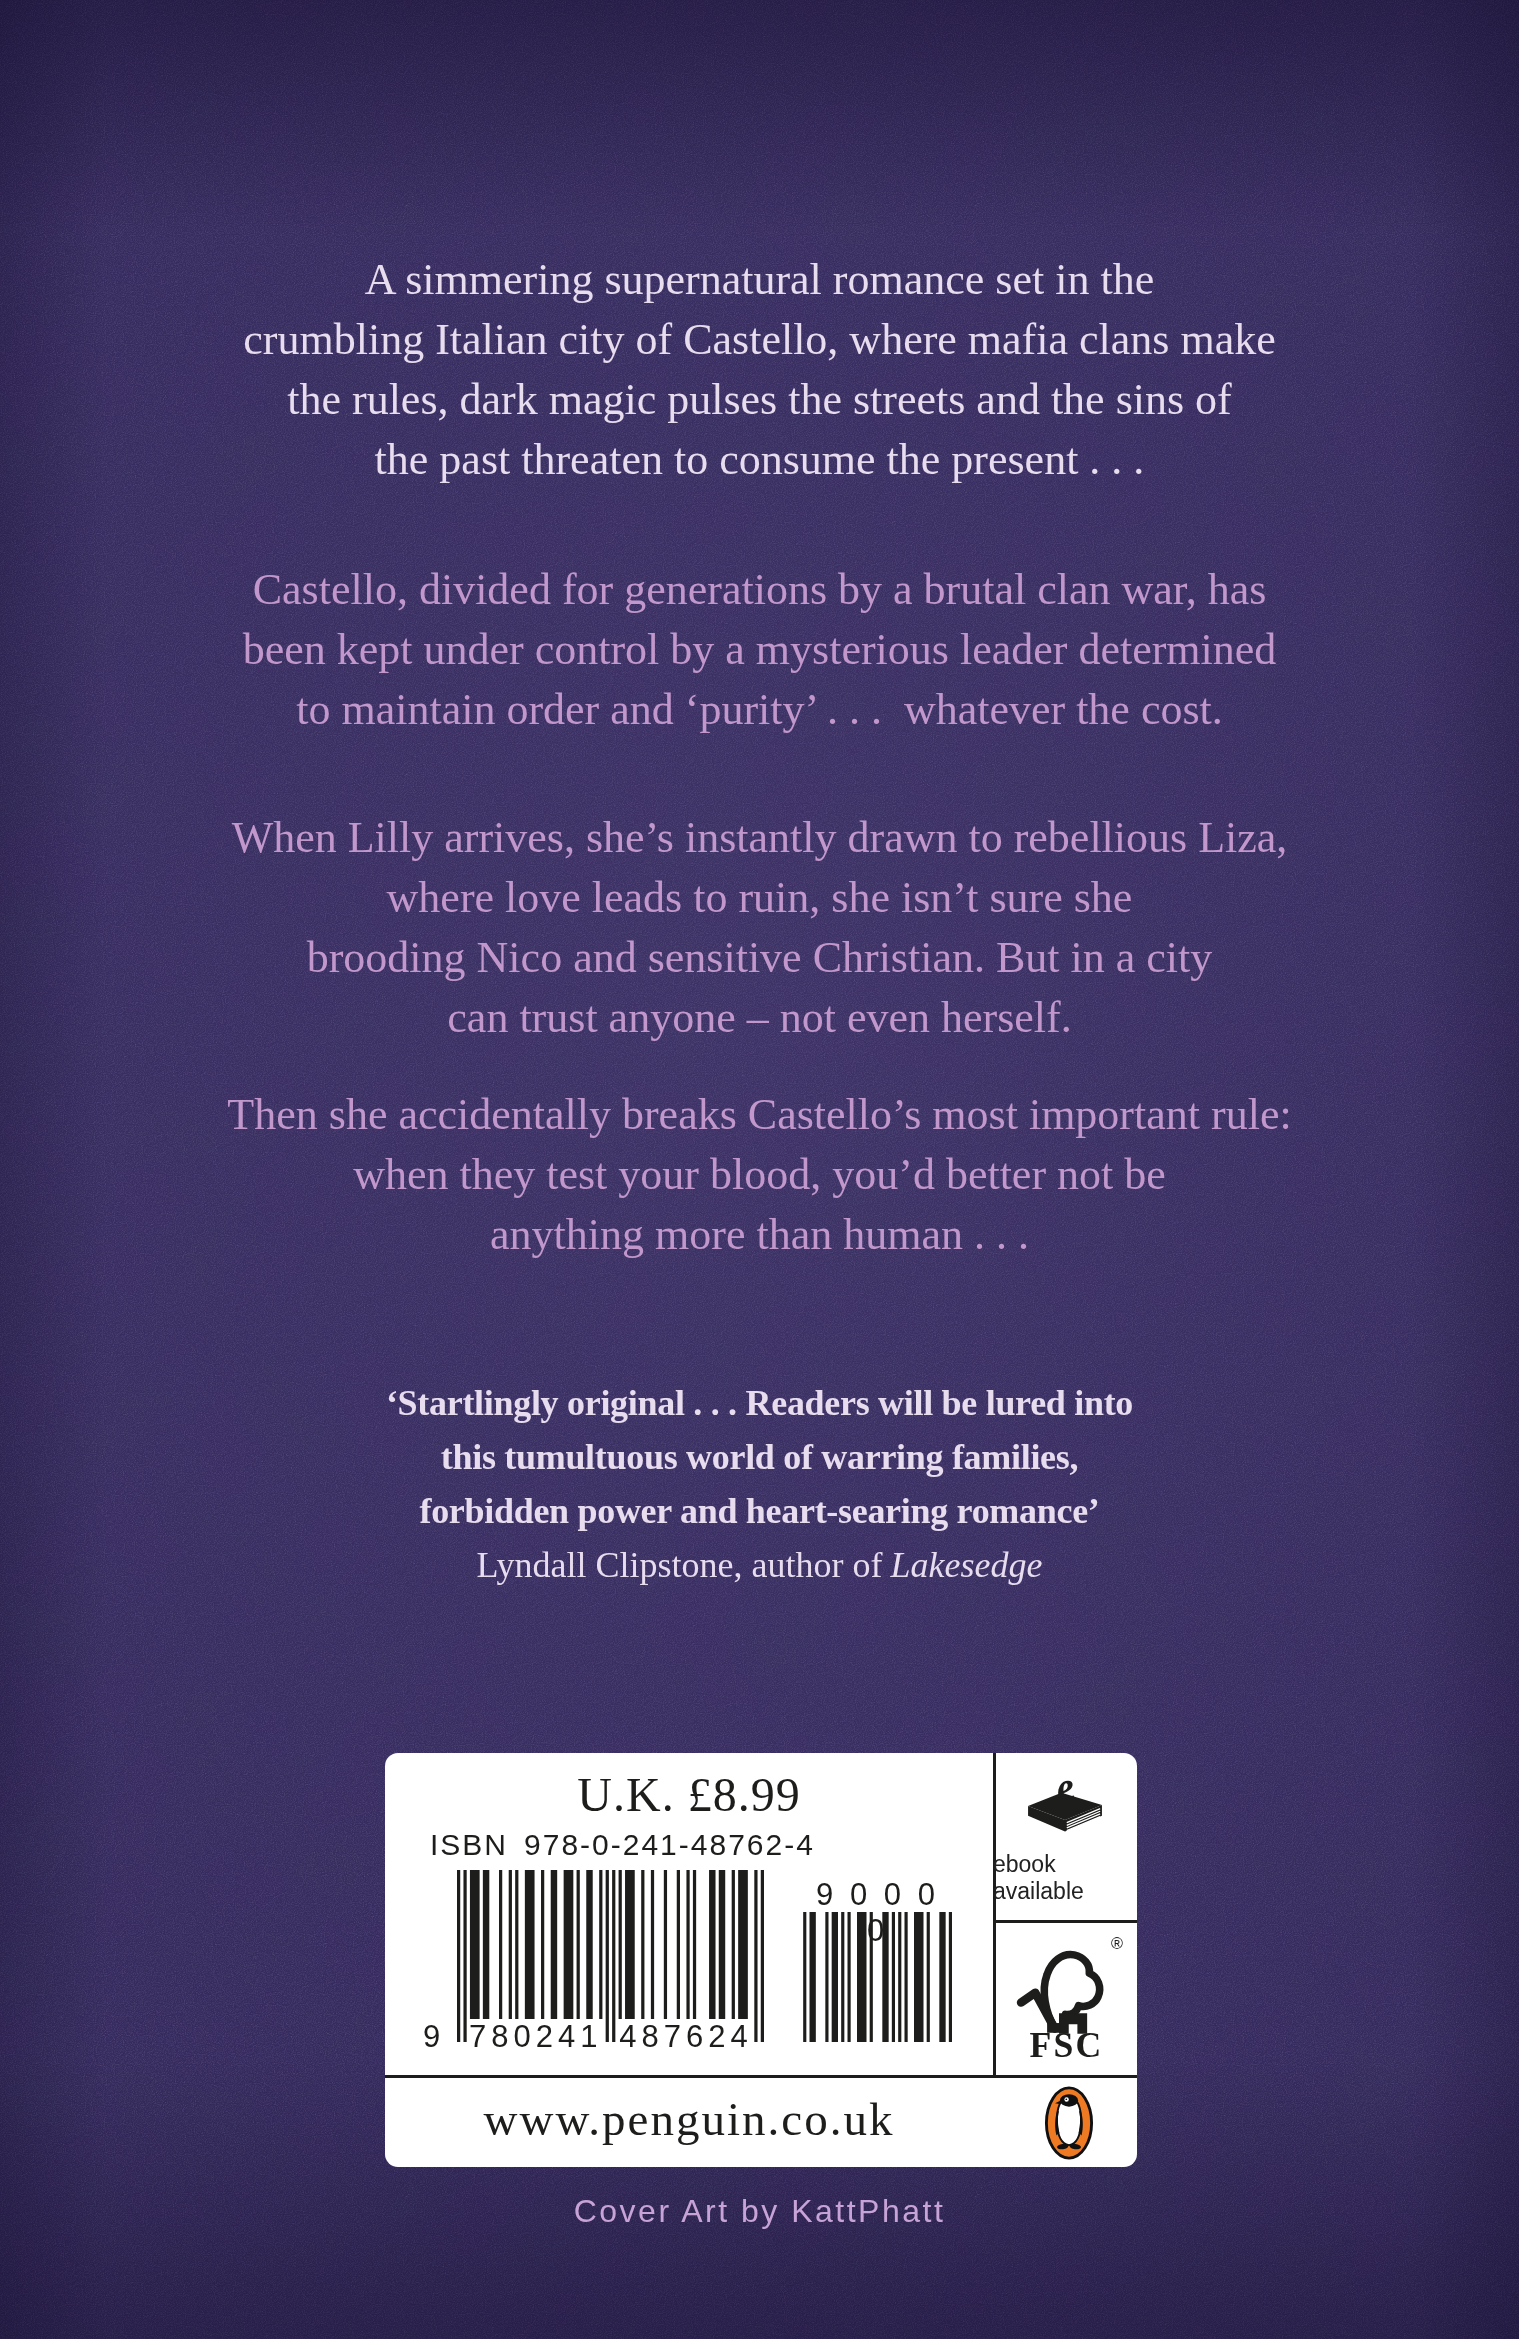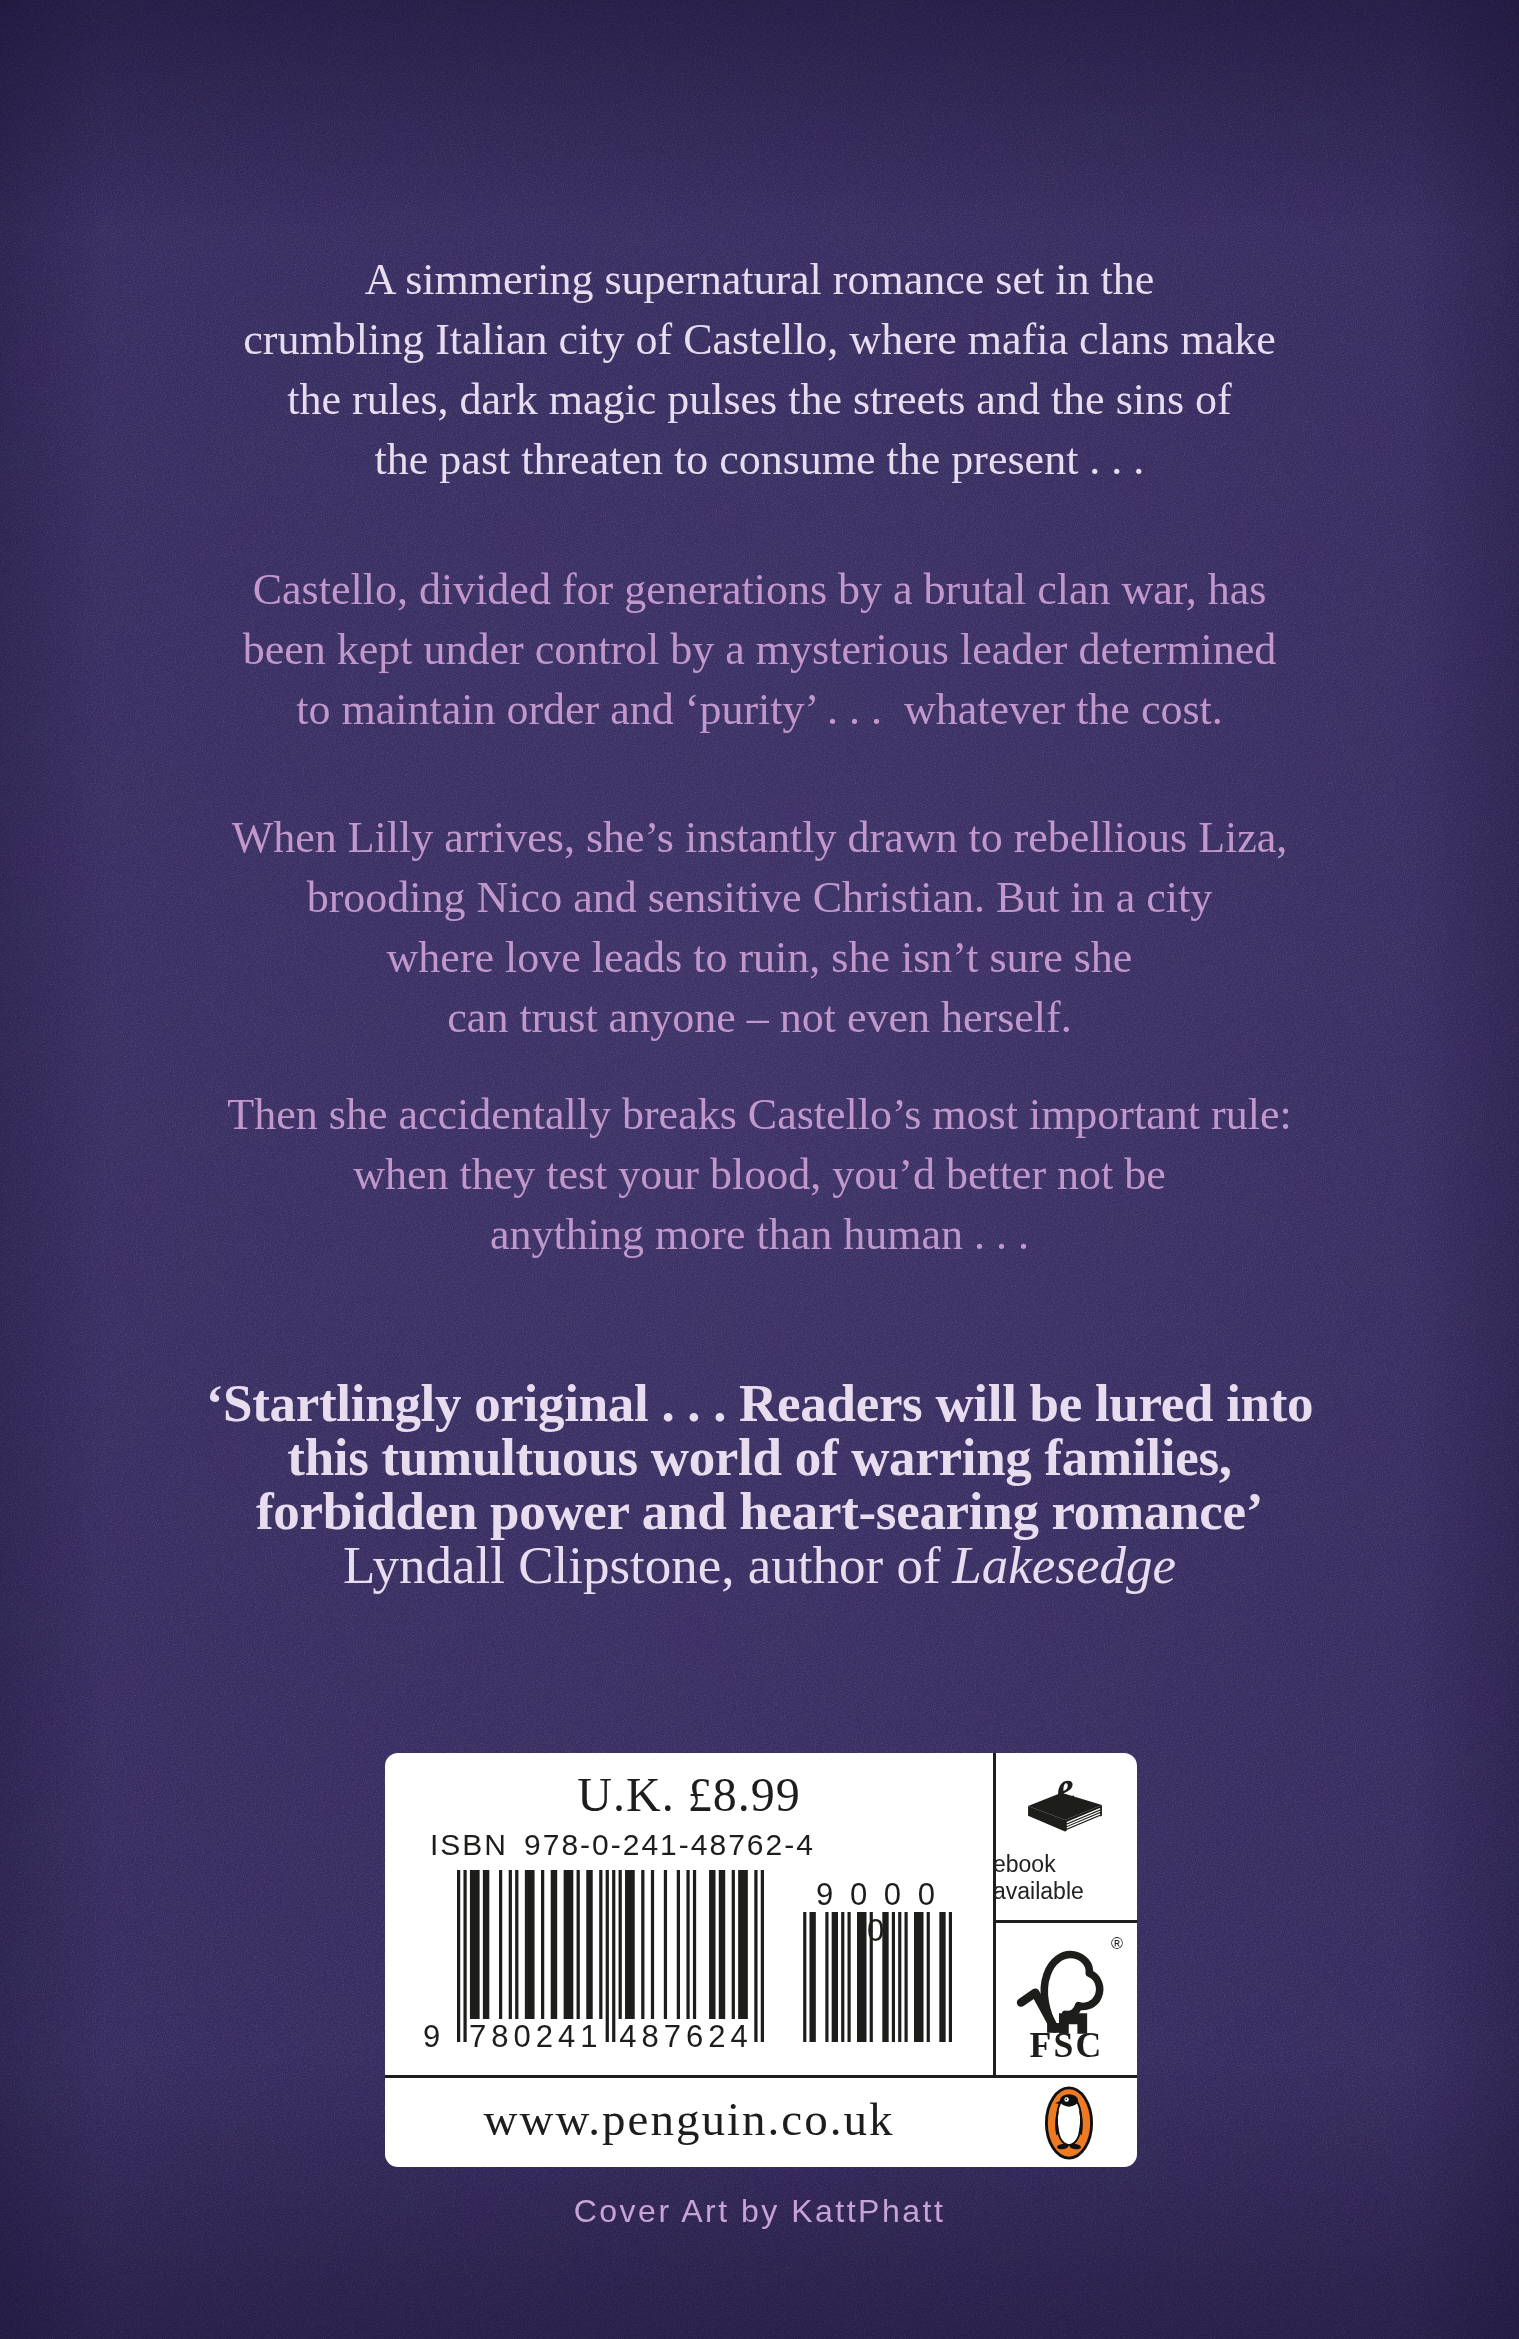--- a/index.html
+++ b/index.html
@@ -18,21 +18,21 @@
   }
   .blurb{position:absolute; left:0; width:1519px; text-align:center; font-size:44px; line-height:60px;}
   .blurb .ln{white-space:pre;}
   .pale{color:#e8dcef;}
   .lilac{color:#c298cc;}
   .p1{top:250px;}
   .p2{top:560px;}
   .p3{top:808px;}
   .p4{top:1085px;}
   .quote{position:absolute; left:0; top:1376px; width:1519px; text-align:center;
-         font-size:53px; line-height:54px; color:#e8dcef;}
+         font-size:36px; line-height:54px; color:#e8dcef;}
   .quote .bold{font-weight:bold; letter-spacing:-0.3px; white-space:pre;}
   .quote .attr{font-weight:normal;}
   .quote .attr em{font-style:italic; margin-left:0.22em;}
   .credit{position:absolute; left:0; top:2193px; width:1519px; text-align:center;
           font-family:"Liberation Sans", sans-serif; font-size:32px; letter-spacing:2.5px; color:#c8a3d7;}
 
   
   .panel{position:absolute; left:385px; top:1753px; width:752px; height:414px;
          background:#ffffff; border-radius:13px; color:#1d1d1b;}
   .panel .price{position:absolute; left:0; top:14px; width:608px; text-align:center;
@@ -85,22 +85,22 @@
   </div>
 
   <div class="blurb p2 lilac">
     <div class="ln">Castello, divided for generations by a brutal clan war, has</div>
     <div class="ln">been kept under control by a mysterious leader determined</div>
     <div class="ln">to maintain order and ‘purity’ . . .  whatever the cost.</div>
   </div>
 
   <div class="blurb p3 lilac">
     <div class="ln">When Lilly arrives, she’s instantly drawn to rebellious Liza,</div>
+    <div class="ln">where love leads to ruin, she isn’t sure she</div>
     <div class="ln">brooding Nico and sensitive Christian. But in a city</div>
-    <div class="ln">where love leads to ruin, she isn’t sure she</div>
     <div class="ln">can trust anyone – not even herself.</div>
   </div>
 
   <div class="blurb p4 lilac">
     <div class="ln">Then she accidentally breaks Castello’s most important rule:</div>
     <div class="ln">when they test your blood, you’d better not be</div>
     <div class="ln">anything more than human . . .</div>
   </div>
 
   <div class="quote">

